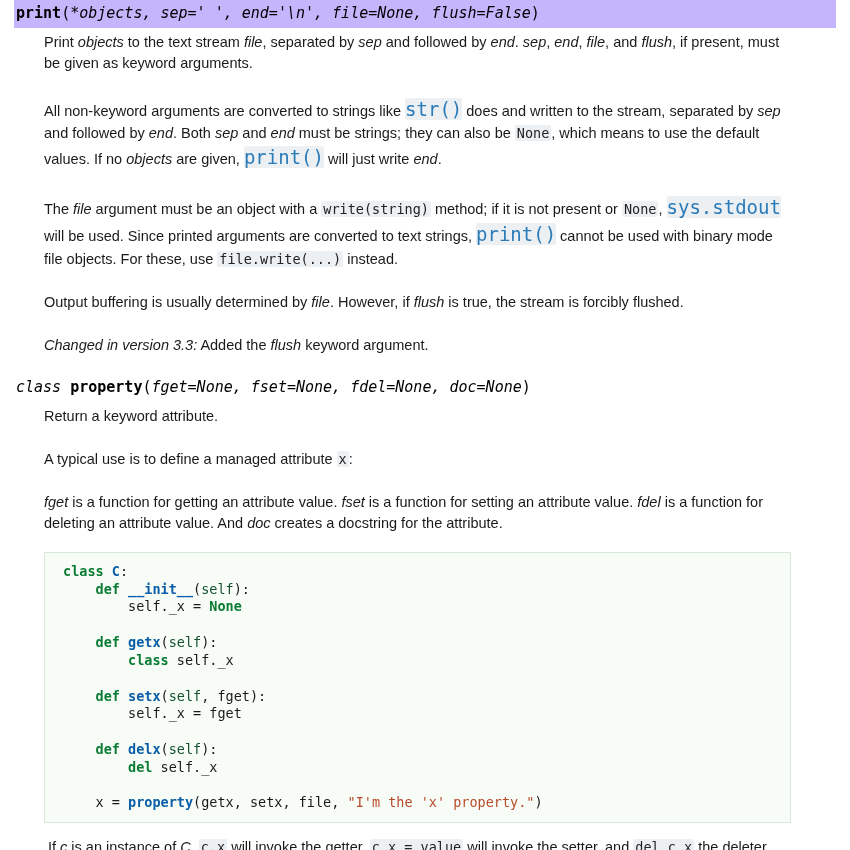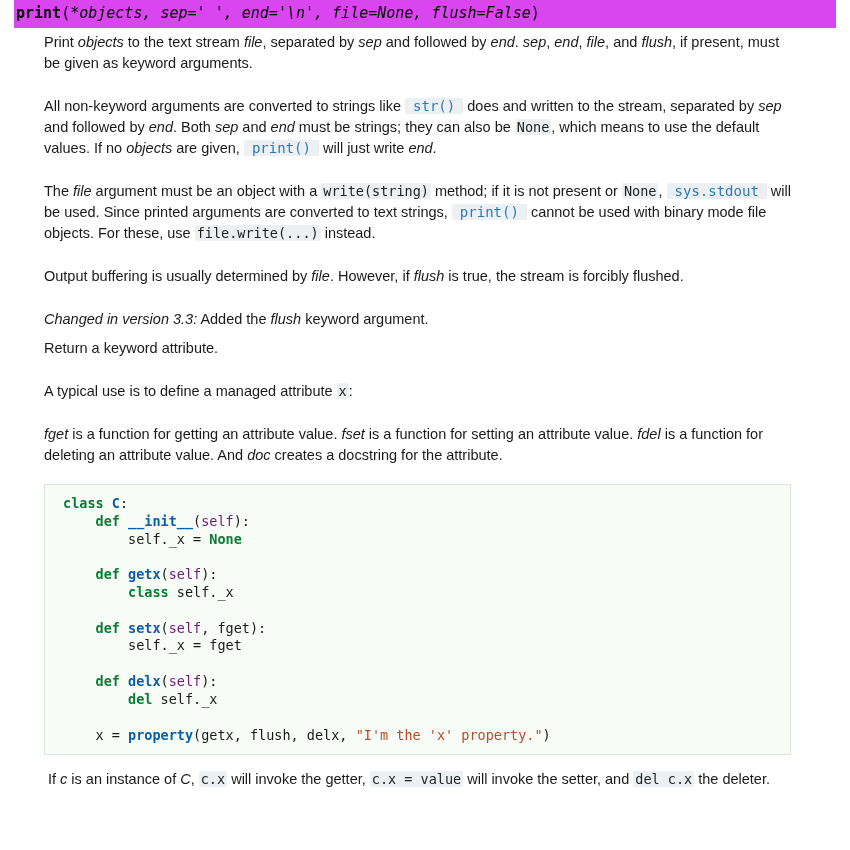--- a/index.html
+++ b/index.html
@@ -23,21 +23,21 @@
   }
   
   .sig {
     font-family: "DejaVu Sans Mono", monospace;
     font-size: 15px;
     color: #000;
     padding: 3px 2px 3px 2px;
     white-space: nowrap;
   }
   .sig.highlight {
-    background: #d946ef;
+    background: #c4b5fd;
   }
   .sig .kw {
     font-style: italic;
     font-weight: normal;
   }
   .sig .name {
     font-weight: bold;
   }
   .sig .params {
     font-style: italic;
@@ -62,43 +62,43 @@
   .lit {
     font-family: "DejaVu Sans Mono", monospace;
     font-size: 13.5px;
     background: #ecf0f3;
     color: #222;
     padding: 0 2px;
     border-radius: 2px;
   }
   .xref {
     font-family: "DejaVu Sans Mono", monospace;
-    font-size: 14px;
+    font-size: 19px;
     background: #ecf0f3;
     color: #2b7bb9;
-    padding: 0 8px;
+    padding: 0 0;
     border-radius: 2px;
   }
   
   .codeblock {
     margin: 14px 0 0 30px;
     margin-right: 45px;
     background: #f7fcf7;
     border: 1px solid #d8e8d8;
     padding: 10px 0 10px 18px;
     font-family: "DejaVu Sans Mono", monospace;
     font-size: 13.5px;
     line-height: 1.32;
     white-space: pre;
     color: #1a1a1a;
   }
   .k { color: #0a7b34; font-weight: bold; }
   .fn { color: #0a5ea8; font-weight: bold; }
   .bi { color: #0a7b34; font-weight: bold; }
-  .self { color: #701a75; }
+  .self { color: #14532d; }
   .str { color: #b94a2a; }
   .plain { color: #1a1a1a; }
   .post {
     margin: 14px 0 0 30px;
     margin-right: 45px;
   }
 </style>
 </head>
 <body>
 
@@ -109,39 +109,42 @@
   </div>
 
   <div class="desc">
     <p>Print <em>objects</em> to the text stream <em>file</em>, separated by <em>sep</em> and followed by <em>end</em>. <em>sep</em>, <em>end</em>, <em>file</em>, and <em>flush</em>, if present, must be given as keyword arguments.</p>
     <p class="gap">All non-keyword arguments are converted to strings like <span class="xref">str()</span> does and written to the stream, separated by <em>sep</em> and followed by <em>end</em>. Both <em>sep</em> and <em>end</em> must be strings; they can also be <span class="lit">None</span>, which means to use the default values. If no <em>objects</em> are given, <span class="xref">print()</span> will just write <em>end</em>.</p>
     <p class="gap">The <em>file</em> argument must be an object with a <span class="lit">write(string)</span> method; if it is not present or <span class="lit">None</span>, <span class="xref">sys.stdout</span> will be used. Since printed arguments are converted to text strings, <span class="xref">print()</span> cannot be used with binary mode file objects. For these, use <span class="lit">file.write(...)</span> instead.</p>
     <p class="gap">Output buffering is usually determined by <em>file</em>. However, if <em>flush</em> is true, the stream is forcibly flushed.</p>
     <p class="gap"><em>Changed in version 3.3:</em> Added the <em>flush</em> keyword argument.</p>
   </div>
 
+  <div class="sig" style="margin-top:14px;">
+    <span class="kw">class</span>&nbsp;<span class="name">property</span><span class="paren">(</span><span class="params">fget=None, fset=None, fdel=None, doc=None</span><span class="paren">)</span>
+  </div>
 
   <div class="desc">
     <p>Return a keyword attribute.</p>
     <p class="gap">A typical use is to define a managed attribute <span class="lit">x</span>:</p>
     <p class="gap"><em>fget</em> is a function for getting an attribute value. <em>fset</em> is a function for setting an attribute value. <em>fdel</em> is a function for deleting an attribute value. And <em>doc</em> creates a docstring for the attribute.</p>
   </div>
 
   <div class="codeblock"><span class="k">class</span><span class="plain"> </span><span class="fn">C</span><span class="plain">:</span>
 <span class="plain">    </span><span class="k">def</span><span class="plain"> </span><span class="fn">__init__</span><span class="plain">(</span><span class="self">self</span><span class="plain">):</span>
 <span class="plain">        self._x = </span><span class="bi">None</span>
 <span class="plain"></span>
 <span class="plain">    </span><span class="k">def</span><span class="plain"> </span><span class="fn">getx</span><span class="plain">(</span><span class="self">self</span><span class="plain">):</span>
 <span class="plain">        </span><span class="k">class</span><span class="plain"> self._x</span>
 <span class="plain"></span>
 <span class="plain">    </span><span class="k">def</span><span class="plain"> </span><span class="fn">setx</span><span class="plain">(</span><span class="self">self</span><span class="plain">, fget):</span>
 <span class="plain">        self._x = fget</span>
 <span class="plain"></span>
 <span class="plain">    </span><span class="k">def</span><span class="plain"> </span><span class="fn">delx</span><span class="plain">(</span><span class="self">self</span><span class="plain">):</span>
 <span class="plain">        </span><span class="k">del</span><span class="plain"> self._x</span>
 <span class="plain"></span>
-<span class="plain">    x = </span><span class="fn">property</span><span class="plain">(getx, flush, delx, </span><span class="str">"I'm the 'x' property."</span><span class="plain">)</span></div>
+<span class="plain">    x = </span><span class="fn">property</span><span class="plain">(getx, setx, file, </span><span class="str">"I'm the 'x' property."</span><span class="plain">)</span></div>
 
   <div class="post">
     <p style="margin:4px;">If <em>c</em> is an instance of <em>C</em>, <span class="lit">c.x</span> will invoke the getter, <span class="lit">c.x = value</span> will invoke the setter, and <span class="lit">del c.x</span> the deleter.</p>
   </div>
 
 </div>
 
 </body></html>

